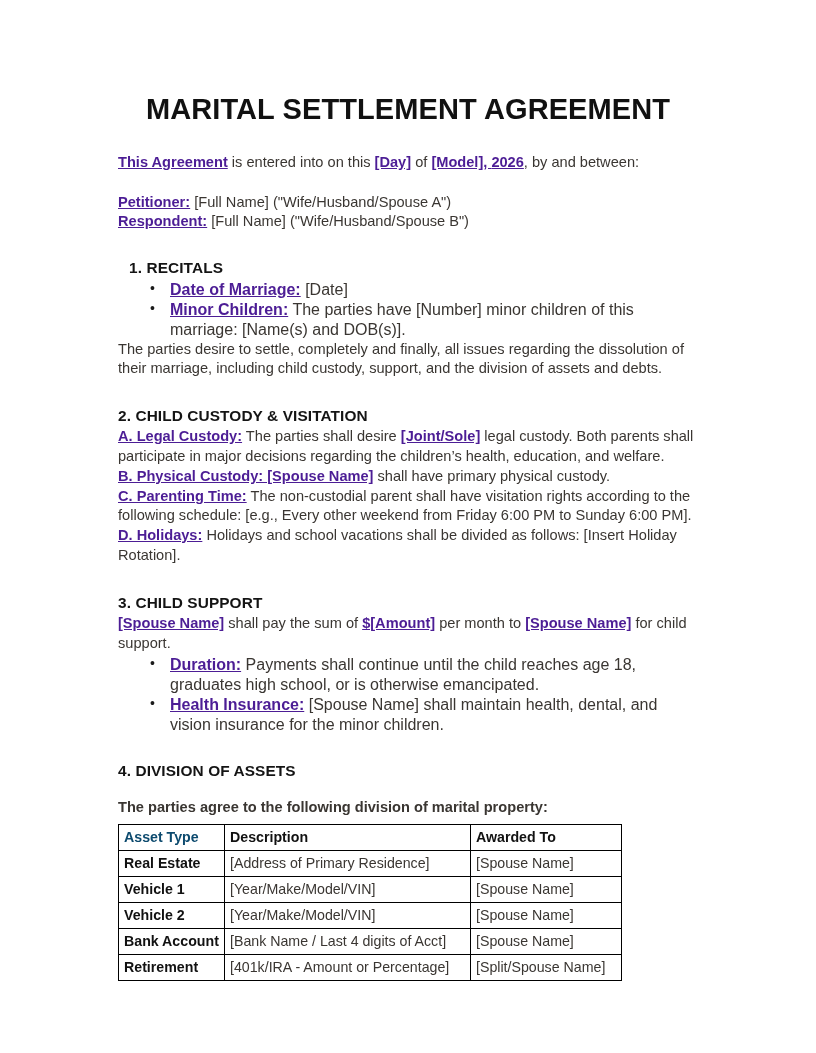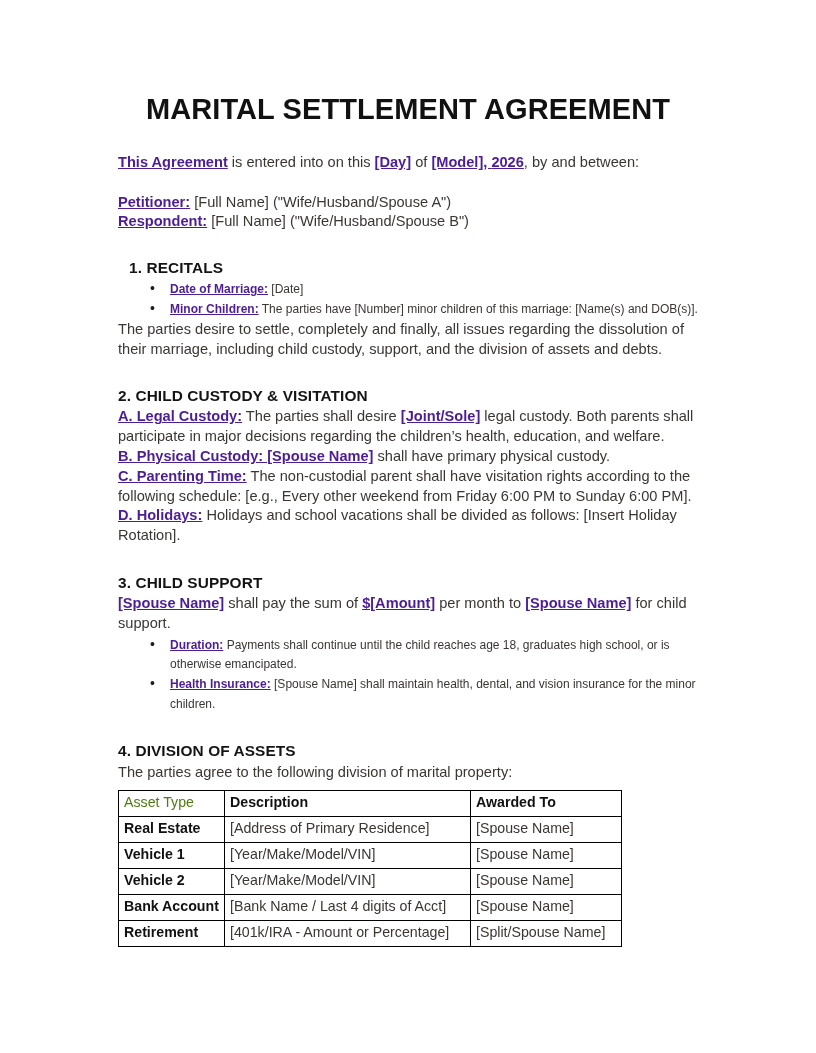--- a/index.html
+++ b/index.html
@@ -70,39 +70,39 @@
   .sec-4 { margin-top: 26px; }
 
   ul.bullets {
     margin: 2px 0 0 0;
     padding: 0;
     list-style: none;
   }
   ul.bullets > li {
     position: relative;
     padding-left: 52px;
-    font-size: 12px;
+    font-size: 16px;
     line-height: 19.8px;
     color: #3a3632;
     margin: 0;
   }
   ul.bullets > li::before {
     content: "\2022";
     position: absolute;
     left: 32px;
     top: -1px;
     font-size: 14px;
     color: #1b1b1b;
   }
   .after-bullets {
     margin-top: 0px;
   }
   .sec2-body { margin-top: 1px; }
   .sec3-body { margin-top: 1px; }
-  .sec4-body { margin-top: 2px; }
+  .sec4-body { margin-top: 17px; font-weight: bold; }
 
   table.assets {
     border-collapse: collapse;
     margin-top: 7px;
     width: 470px;
     table-layout: fixed;
   }
   table.assets td {
     border: 1.5px solid #000000;
     padding: 3px 5px 4px 5px;
@@ -110,21 +110,21 @@
     line-height: 17px;
     color: #3a3632;
     vertical-align: middle;
     height: 18px;
     white-space: nowrap;
     overflow: visible;
   }
   table.assets td.c0 { width: 95px; font-weight: bold; color: #111111; }
   table.assets td.c1 { width: 235px; }
   table.assets td.c2 { width: 140px; }
-  table.assets tr.head td { font-weight: normal; color: #4d7c0f; }
+  table.assets tr.head td { font-weight: bold; color: #0c4a6e; }
   table.assets tr.head td.c1,
   table.assets tr.head td.c2 { font-weight: bold; color: #111111; }
 </style>
 </head>
 <body>
 
 <div class="page">
   <div class="content">
 
     <h1 class="doc-title">MARITAL SETTLEMENT AGREEMENT</h1>

